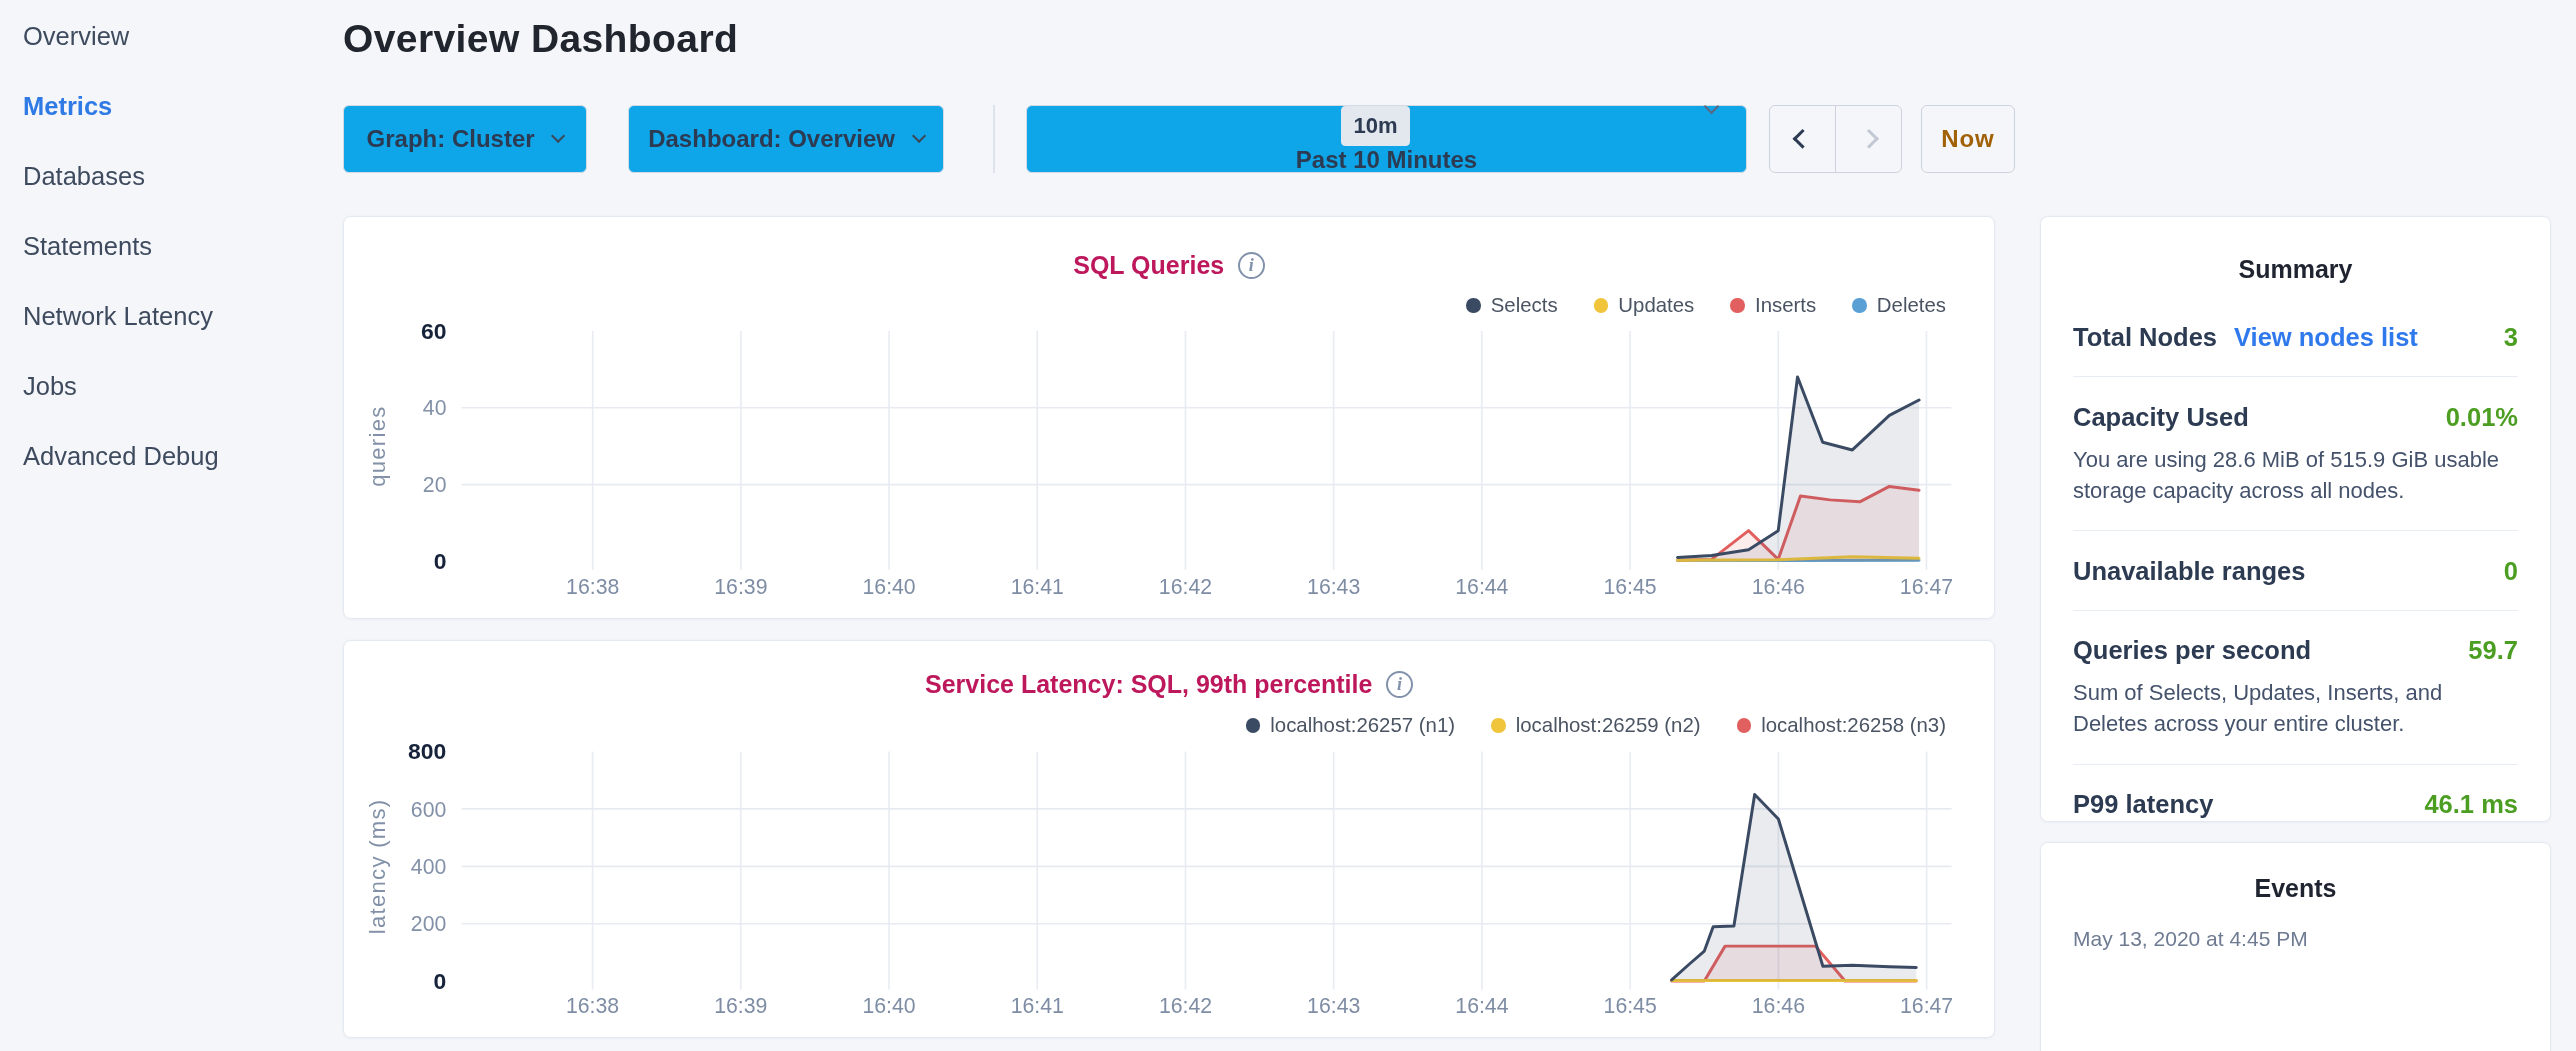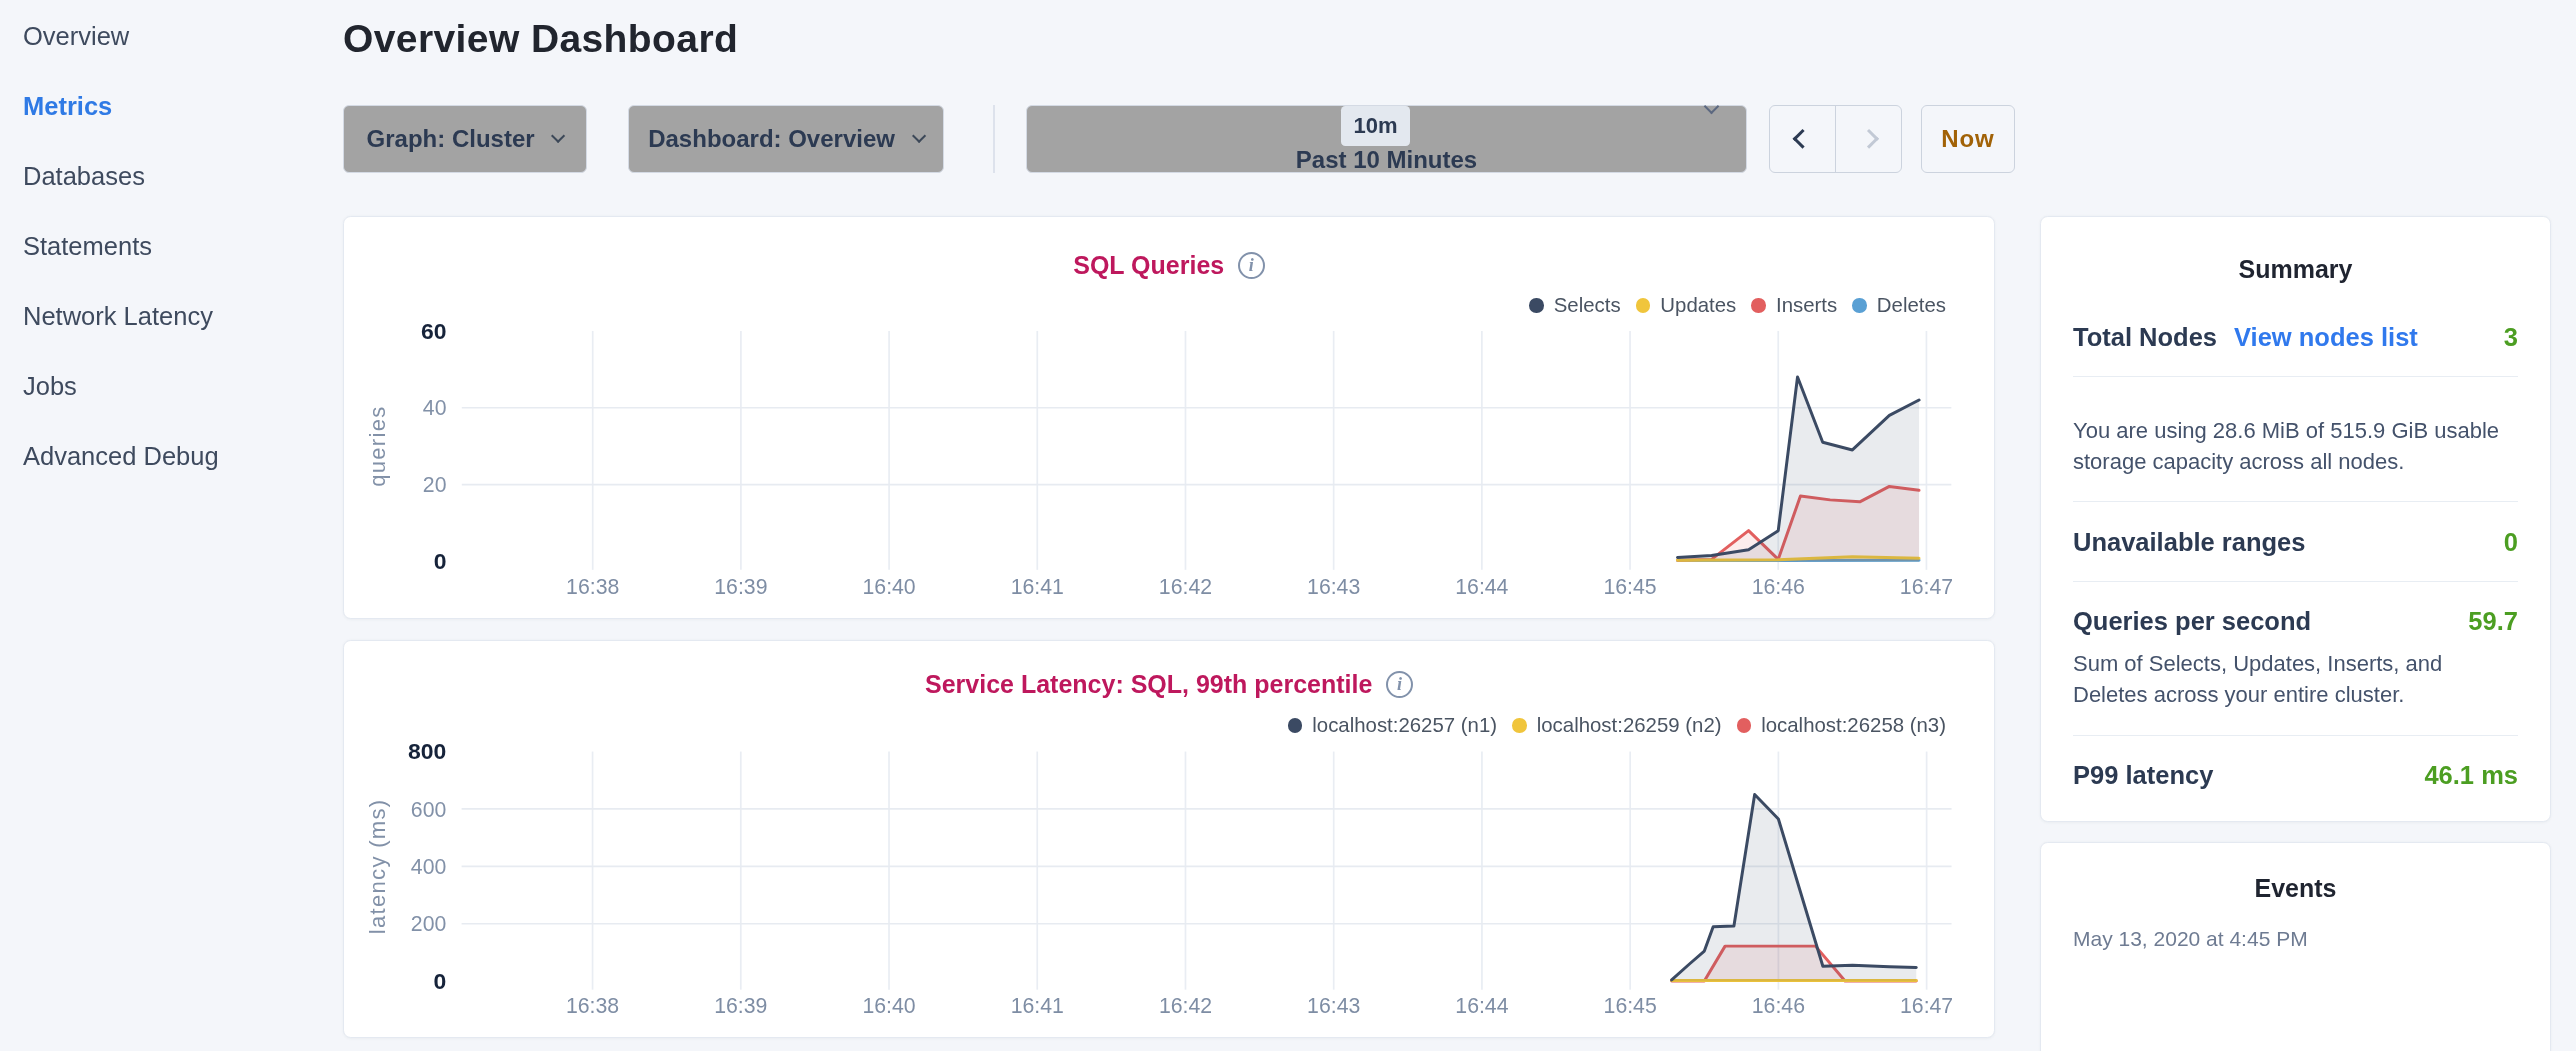--- a/index.html
+++ b/index.html
@@ -10,21 +10,21 @@
     font-family:"Liberation Sans", sans-serif;
     color:#3c4858;
   }
   
   .sidebar { position:absolute; left:0; top:0; width:340px; height:100%; padding:12px 0 0 23px; }
   .nav-item { height:70px; line-height:49px; font-size:25.5px; font-weight:500; color:#3e4a5e; cursor:pointer; }
   .nav-item.active { color:#2f7ae5; font-weight:700; }
   
   .page-title { position:absolute; left:343px; top:17px; font-size:39px; font-weight:700; color:#21252e; letter-spacing:0.4px; }
   
-  .ctl { position:absolute; top:105px; height:68px; background:#a3a3a3; border:1.7px solid #d4dae4; border-radius:6px; display:flex; align-items:center; cursor:pointer; }
+  .ctl { position:absolute; top:105px; height:68px; background:#0ea5e9; border:1.7px solid #d4dae4; border-radius:6px; display:flex; align-items:center; cursor:pointer; }
   .dd-label { font-size:24px; font-weight:700; color:#2c3a52; }
   .chev { display:inline-block; width:10.2px; height:10.2px; border-right:2.6px solid #3c4858; border-bottom:2.6px solid #3c4858; transform:rotate(45deg); margin-left:18.7px; margin-top:-5.1px; }
   .dd1 { left:343px; width:244px; justify-content:center; }
   .dd2 { left:628px; width:316px; justify-content:center; }
   .ctl-divider { position:absolute; left:993px; top:105px; width:1.7px; height:68px; background:#dde2ec; }
   .timebox { left:1026px; width:721px; padding:0 25.5px; justify-content:flex-start;flex-direction:column; }
   .time-badge { background:#e3e8ef; border-radius:4.3px; padding:6.8px 12px; font-size:22px; font-weight:700; color:#2c3a52; margin-right:22px; }
   .time-label { font-size:24px; font-weight:700; color:#2c3a52; }
   .timebox .chev { position:absolute; right:29px; border-width:2.1px; border-color:#5c6880; width:11px; height:11px; }
   .arrow-group { position:absolute; left:1769px; top:105px; width:133px; height:68px; border:1.7px solid #ccd3de; border-radius:6px; display:flex; background:transparent; }
@@ -35,21 +35,21 @@
   .now-btn { position:absolute; left:1921px; top:105px; width:94px; height:68px; border:1.7px solid #ccd3de; border-radius:6px; display:flex; align-items:center; justify-content:center; font-size:24px; font-weight:700; color:#a16207; letter-spacing:0.9px; cursor:pointer; }
   
   .card { position:absolute; background:#ffffff; border:0.9px solid #e4e9f1; border-radius:7.7px; box-shadow:0 0.9px 2.6px rgba(60,72,88,0.05); }
   .chart-card1 { left:343px; top:216px; width:1652px; height:403px; }
   .chart-card2 { left:343px; top:640px; width:1652px; height:398px; }
   .chart-title-row { position:absolute; left:0; width:100%; display:flex; align-items:center; justify-content:center; gap:13.6px; }
   .chart-card1 .chart-title-row { top:34px; }
   .chart-card2 .chart-title-row { top:29px; }
   .chart-title { font-size:25px; font-weight:700; color:#be185d; }
   .info-icon { width:27px; height:27px; border:2.1px solid #8292ab; border-radius:50%; color:#8292ab; font:italic 700 18px "Liberation Serif", serif; display:inline-flex; align-items:center; justify-content:center; }
-  .legend { position:absolute; right:48px; display:flex; gap:15px; }
+  .legend { position:absolute; right:48px; display:flex; gap:36px; }
   .chart-card1 .legend { top:77px; }
   .chart-card2 .legend { top:73px; }
   .legend-item { display:flex; align-items:center; gap:10.2px; }
   .legend-dot { width:14.5px; height:14.5px; border-radius:50%; }
   .legend-label { font-size:20.4px; color:#4a5462; }
   .chart-svg { position:absolute; left:0; top:0; }
   
   .summary-card { left:2040px; top:216px; width:511px; height:606px; padding:6px 32px; }
   .panel-title { text-align:center; font-size:25px; font-weight:700; color:#1f2430; }
   .summary-card .panel-title { margin-top:32px; margin-bottom:13.6px; }
@@ -234,20 +234,24 @@
 
   <div class="sum-row">
     <div class="sum-head">
       <span class="sum-label">Total Nodes</span>
       <span class="sum-link">View nodes list</span>
       <span class="sum-value">3</span>
     </div>
   </div>
 
   <div class="sum-row">
+    <div class="sum-head">
+      <span class="sum-label">Capacity Used</span>
+      <span class="sum-value">0.01%</span>
+    </div>
     <div class="sum-subtext">You are using 28.6 MiB of 515.9 GiB usable storage capacity across all nodes.</div>
   </div>
 
   <div class="sum-row">
     <div class="sum-head">
       <span class="sum-label">Unavailable ranges</span>
       <span class="sum-value">0</span>
     </div>
   </div>
 

